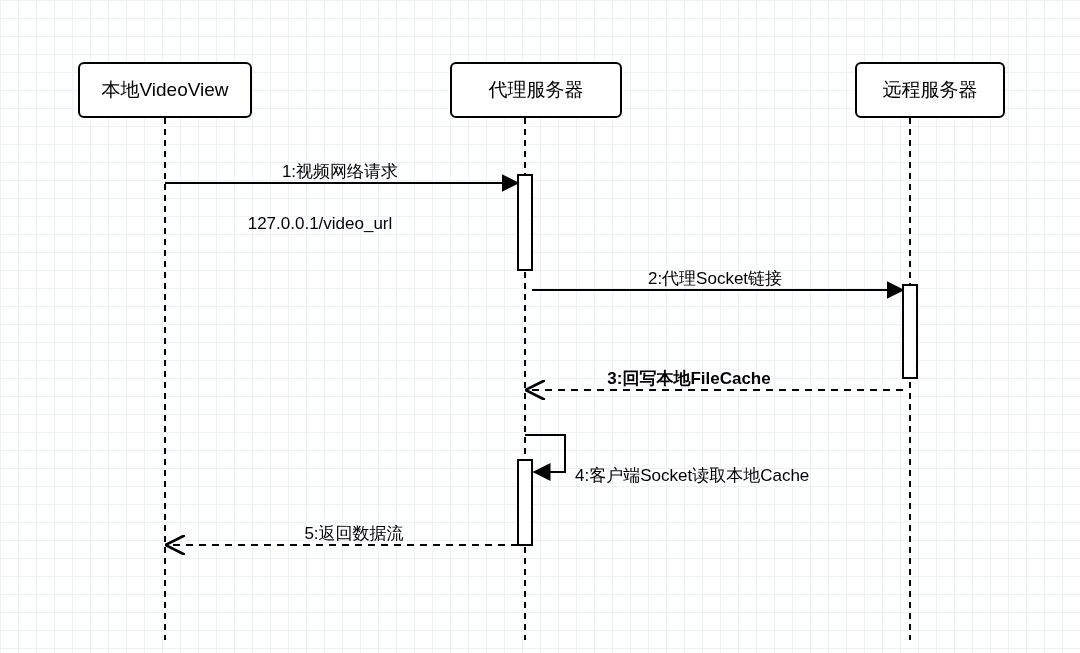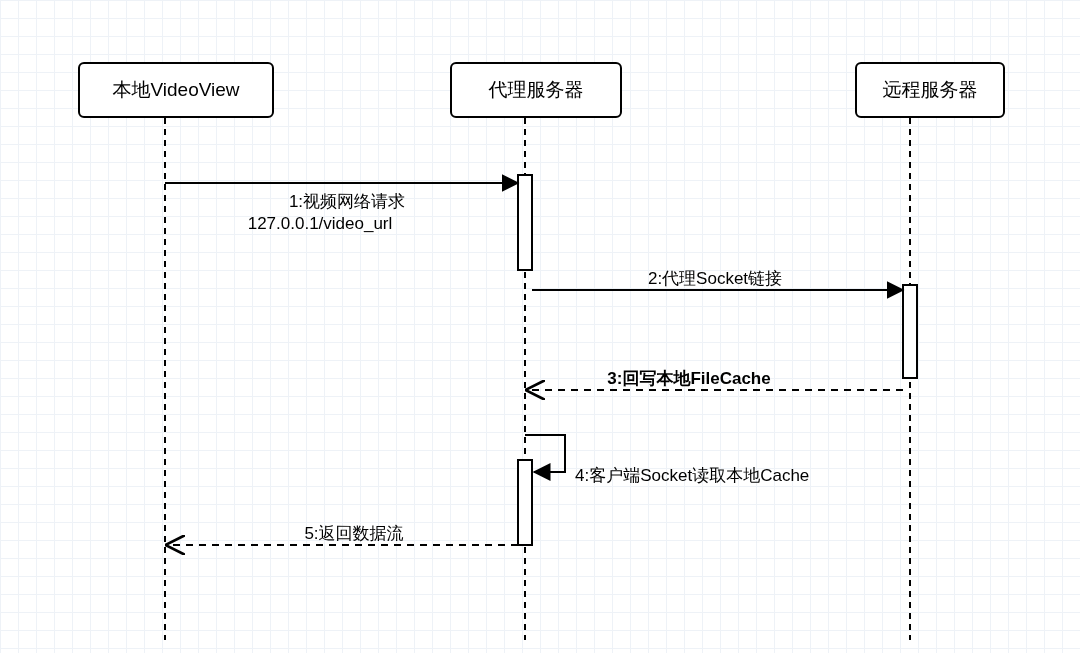--- a/index.html
+++ b/index.html
@@ -38,31 +38,31 @@
     color: #000;
     white-space: nowrap;
     text-align: center;
   }
 </style>
 </head>
 <body>
 
 <div class="grid"></div>
 
-<div class="actor-box" style="left:78px;  top:62px; width:196px; height:56px;">
+<div class="actor-box" style="left:78px;  top:62px; width:174px; height:56px;">
   <span>本地VideoView</span>
 </div>
 <div class="actor-box" style="left:450px; top:62px; width:172px; height:56px;">
   <span>代理服务器</span>
 </div>
 <div class="actor-box" style="left:835px; top:62px; width:150px; height:56px;margin-left:20px;">
   <span>远程服务器</span>
 </div>
 
-<div class="msg-label" style="left:347px; top:160px; transform:translateX(-50%);margin-top:30px;">1:视频网络请求</div>
+<div class="msg-label" style="left:340px; top:160px; transform:translateX(-50%);">1:视频网络请求</div>
 <div class="msg-label" style="left:320px; top:214px; transform:translateX(-50%);">127.0.0.1/video_url</div>
 <div class="msg-label" style="left:715px; top:267px; transform:translateX(-50%);">2:代理Socket链接</div>
 <div class="msg-label" style="left:689px; top:367px; transform:translateX(-50%);font-weight:bold;">3:回写本地FileCache</div>
 <div class="msg-label" style="left:575px; top:464px;">4:客户端Socket读取本地Cache</div>
 <div class="msg-label" style="left:354px; top:522px; transform:translateX(-50%);">5:返回数据流</div>
 
 <svg width="1080" height="653">
   <defs>
     <marker id="arrow-solid" viewBox="0 0 12 12" refX="11" refY="6" markerWidth="9" markerHeight="9" orient="auto-start-reverse">
       <path d="M0,0 L12,6 L0,12 z" fill="#000"></path>

